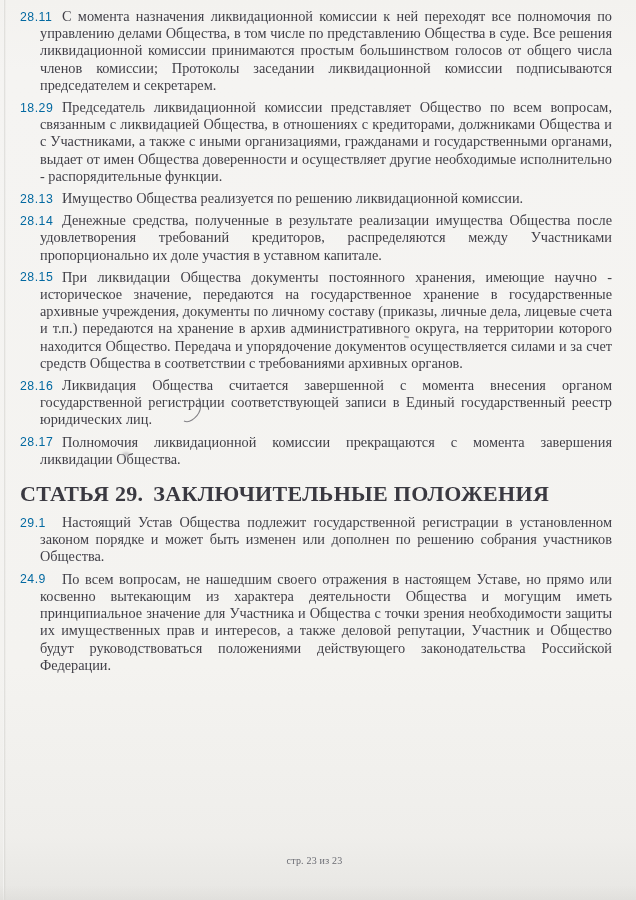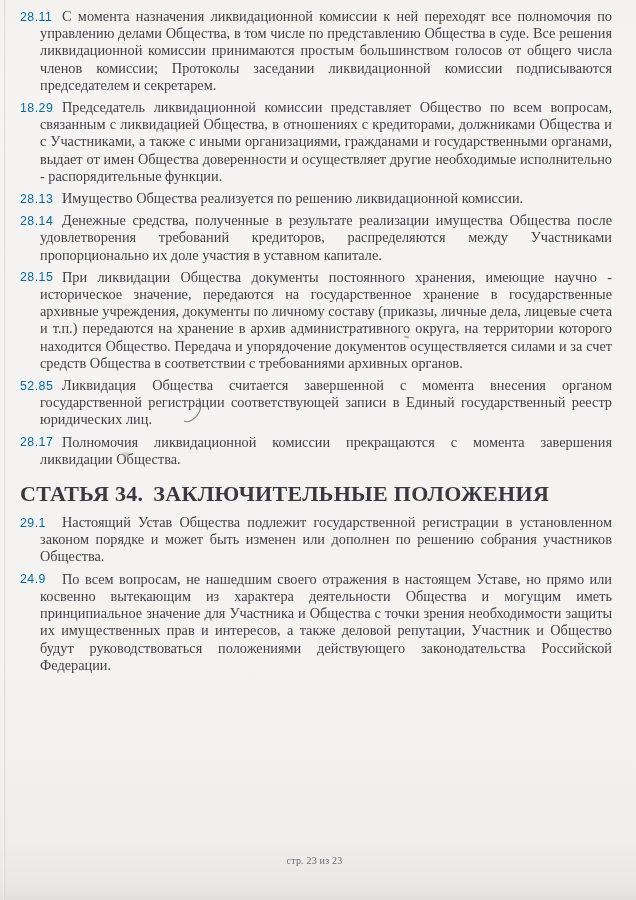--- a/index.html
+++ b/index.html
@@ -103,30 +103,30 @@
     <span class="clause-num">28.14</span>
     <span class="clause-text">Денежные средства, полученные в результате реализации имущества Общества после удовлетворения требований кредиторов, распределяются между Участниками пропорционально их доле участия в уставном капитале.</span>
   </div>
 
   <div class="clause">
     <span class="clause-num">28.15</span>
     <span class="clause-text">При ликвидации Общества документы постоянного хранения, имеющие научно - историческое значение, передаются на государственное хранение в государственные архивные учреждения, документы по личному составу (приказы, личные дела, лицевые счета и т.п.) передаются на хранение в архив административного округа, на территории которого находится Общество. Передача и упорядочение документов осуществляется силами и за счет средств Общества в соответствии с требованиями архивных органов.</span>
   </div>
 
   <div class="clause">
-    <span class="clause-num">52.85</span>
+    <span class="clause-num">28.16</span>
     <span class="clause-text">Ликвидация Общества считается завершенной с момента внесения органом государственной регистрации соответствующей записи в Единый государственный реестр юридических лиц.</span>
   </div>
 
   <div class="clause">
     <span class="clause-num">28.17</span>
     <span class="clause-text">Полномочия ликвидационной комиссии прекращаются с момента завершения ликвидации Общества.</span>
   </div>
 
-  <h1 class="article-heading"><span class="art-label">СТАТЬЯ 34.</span><span>ЗАКЛЮЧИТЕЛЬНЫЕ ПОЛОЖЕНИЯ</span></h1>
+  <h1 class="article-heading"><span class="art-label">СТАТЬЯ 29.</span><span>ЗАКЛЮЧИТЕЛЬНЫЕ ПОЛОЖЕНИЯ</span></h1>
 
   <div class="clause">
     <span class="clause-num">29.1</span>
     <span class="clause-text">Настоящий Устав Общества подлежит государственной регистрации в установленном законом порядке и может быть изменен или дополнен по решению собрания участников Общества.</span>
   </div>
 
   <div class="clause">
     <span class="clause-num">24.9</span>
     <span class="clause-text">По всем вопросам, не нашедшим своего отражения в настоящем Уставе, но прямо или косвенно вытекающим из характера деятельности Общества и могущим иметь принципиальное значение для Участника и Общества с точки зрения необходимости защиты их имущественных прав и интересов, а также деловой репутации, Участник и Общество будут руководствоваться положениями действующего законодательства Российской Федерации.</span>
   </div>

